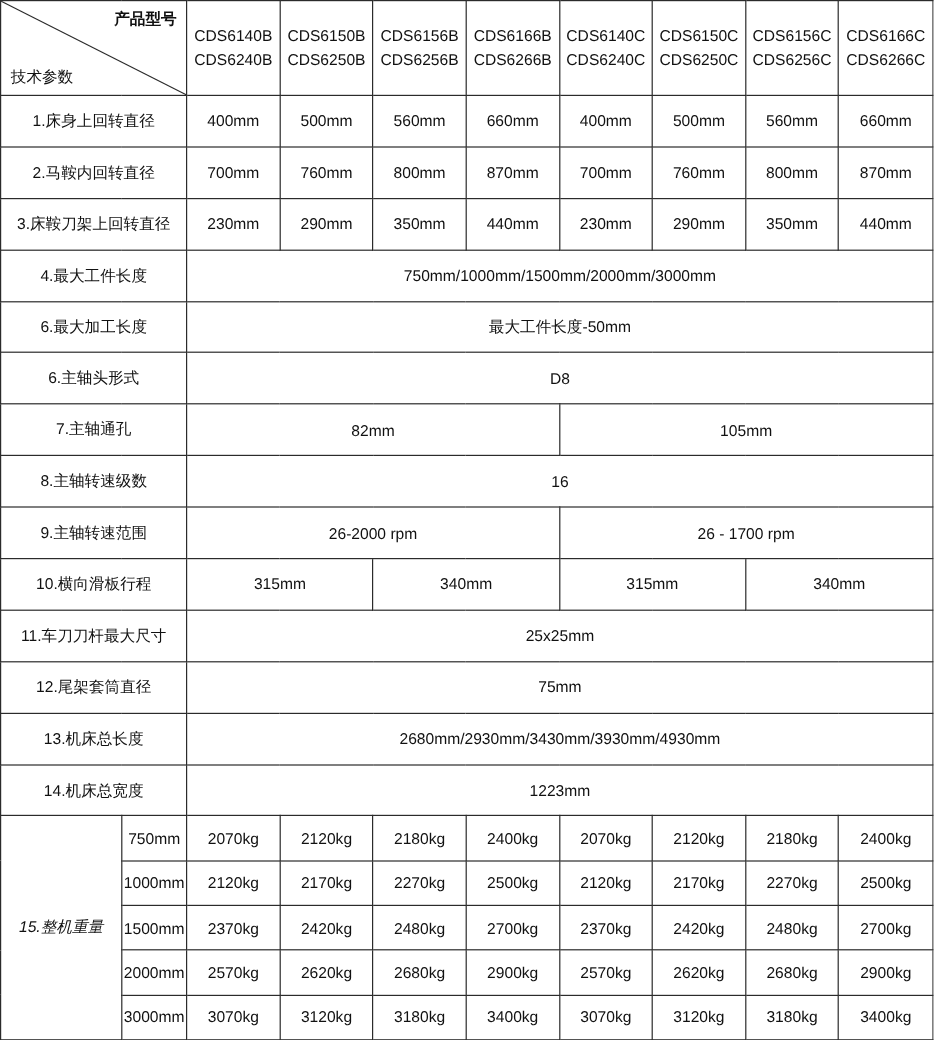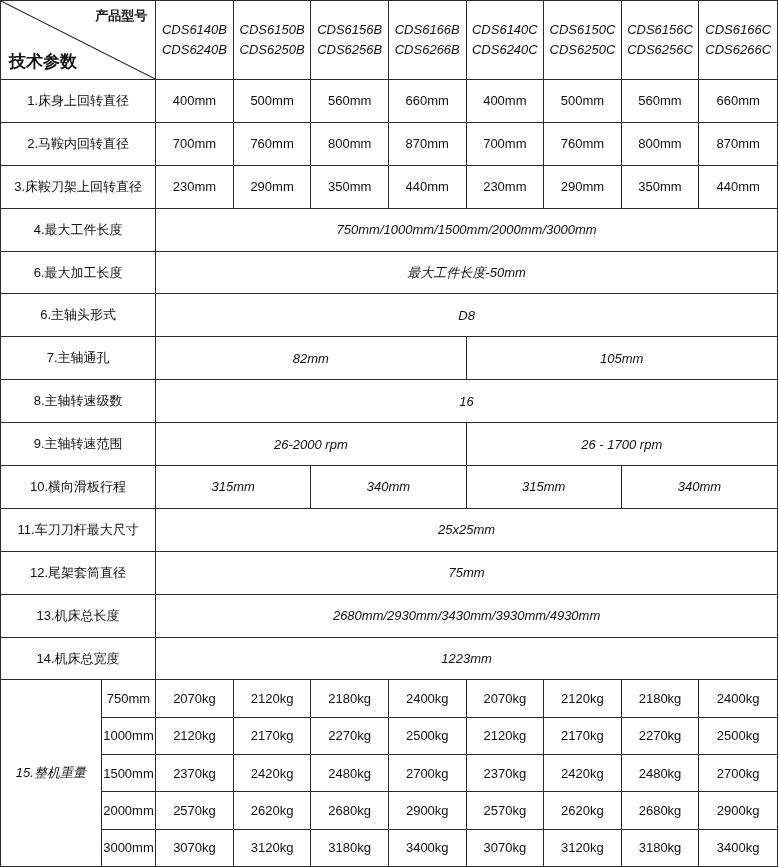--- a/index.html
+++ b/index.html
@@ -26,21 +26,20 @@
     font-size: 13px;
     color: #111111;
     padding: 2px 1px;
     font-weight: normal;
   }
   .hdr-cell {
     font-weight: bold;
     font-size: 13px;
     line-height: 1.55;
     white-space: nowrap;
-    font-style: italic;
   }
   .corner {
     position: relative;
     padding: 0;
     height: 74px;
   }
   .corner .diag {
     position: absolute;
     left: 0; top: 0;
     width: 100%;
@@ -52,22 +51,22 @@
     right: 8px;
     top: 6px;
     font-size: 13px;
     font-weight: bold;
     color: #111;
   }
   .corner .param-lbl {
     position: absolute;
     left: 8px;
     bottom: 6px;
-    font-size: 17px;
-    font-weight: bold;
+    font-size: 13px;
+    font-weight: normal;
     color: #111;
   }
   .row-label {
     text-align: left;
     padding-left: 6px;
     font-size: 13px;
     white-space: nowrap;
   }
   .weight-label {
     text-align: left;
@@ -78,21 +77,20 @@
   .sub-label {
     text-align: right;
     padding-right: 10px;
     font-size: 12px;
   }
   .val {
     font-size: 13px;
   }
   .span-val {
     font-size: 13px;
-    font-style: italic;
   }
 </style>
 </head>
 <body>
 
 <table id="spec-table">
   <colgroup>
     <col style="width:100px">
     <col style="width:54px">
     <col style="width:77px">

